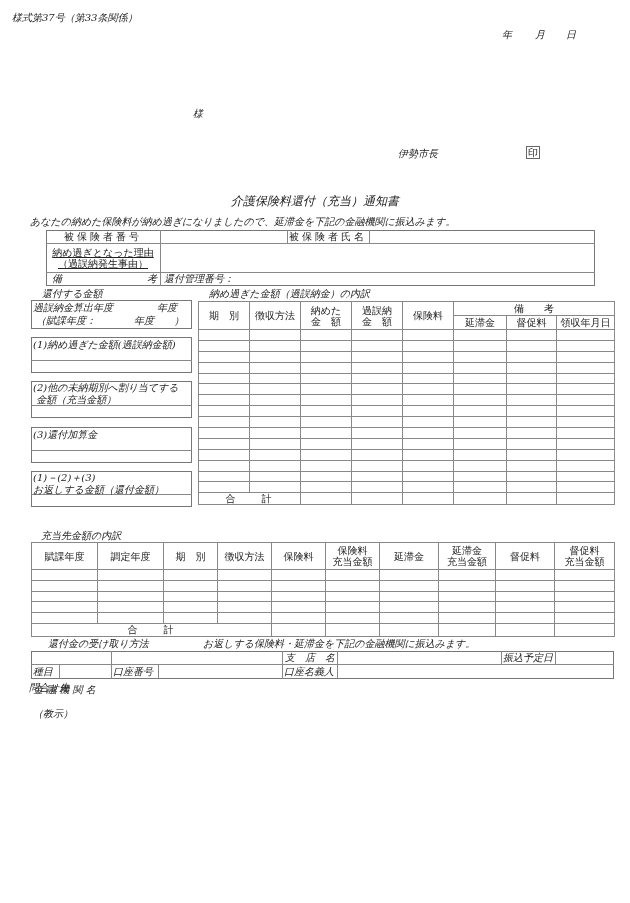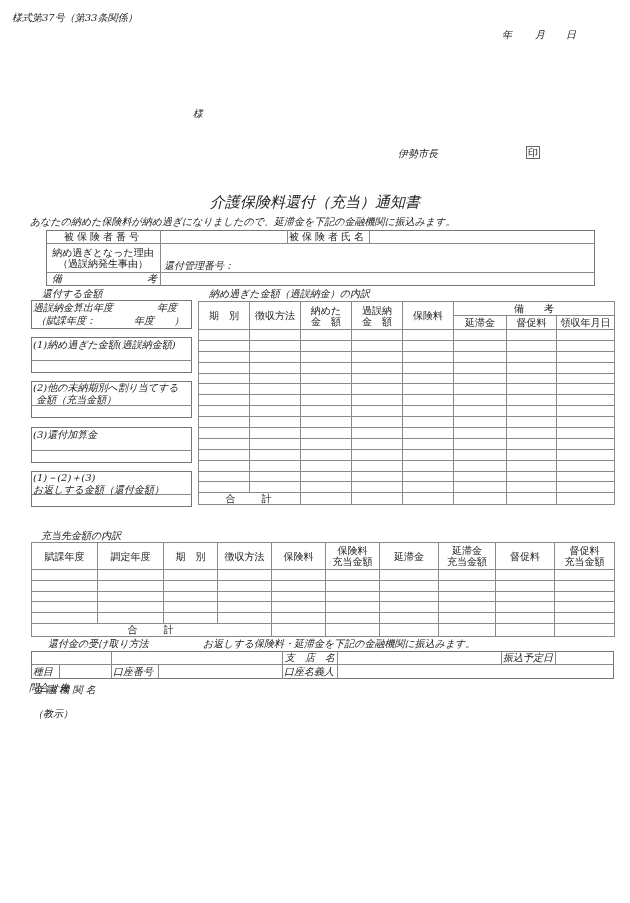--- a/index.html
+++ b/index.html
@@ -1,20 +1,20 @@
 <!DOCTYPE html>
 <html><head>
 <meta charset="utf-8">
 <style>
   html, body { margin:0; padding:0; background:#ffffff; }
   body { width:630px; height:903px; position:relative; overflow:hidden;
          font-family: "DejaVu Serif", "Liberation Serif", serif; color:#222; font-size:10px; }
   .abs { position:absolute; white-space:nowrap;font-style:italic; }
   .t { font-size:10px; line-height:12px; }
-  .title { font-size:15px; }
+  .title { font-size:12px; }
   .box { position:absolute; border:1px solid #777; box-sizing:border-box; }
   .hl { position:absolute; height:0; border-top:1px solid #888; }
   .vl { position:absolute; width:0; border-left:1px solid #888; }
   .cell { position:absolute; display:flex; align-items:center; justify-content:center;
           text-align:center; font-size:10px; line-height:11px; white-space:pre-line; }
   table.grid { position:absolute; border-collapse:collapse; table-layout:fixed; }
   table.grid td { border:1px solid #888; padding:0; font-size:10px; line-height:11px;
                   text-align:center; white-space:pre-line; overflow:hidden; }
   .seal { position:absolute; border:1px solid #666; font-size:10px; line-height:11px; padding:0 1px; }
 </style>
@@ -36,26 +36,26 @@
   <div class="box" style="left:46px;top:230px;width:549px;height:56px;"></div>
   <div class="hl" style="left:46px;top:243px;width:549px;"></div>
   <div class="hl" style="left:46px;top:272px;width:549px;"></div>
   <div class="vl" style="left:160px;top:230px;height:56px;"></div>
   <div class="vl" style="left:287px;top:230px;height:13px;"></div>
   <div class="vl" style="left:369px;top:230px;height:13px;"></div>
   <div class="cell" style="left:46px;top:230px;width:114px;height:13px;letter-spacing:3px;">被保険者番号</div>
   <div class="abs" style="left:161px;top:231px;width:125px;height:11px;"></div>
   <div class="cell" style="left:287px;top:230px;width:82px;height:13px;letter-spacing:3px;">被保険者氏名</div>
   <div class="abs" style="left:370px;top:231px;width:224px;height:11px;"></div>
-  <div class="cell" style="left:46px;top:243px;width:114px;height:29px;">納め過ぎとなった理由
+  <div class="cell" style="left:46px;top:243px;width:114px;height:29px;text-decoration:underline;">納め過ぎとなった理由
 （過誤納発生事由）</div>
   <div class="abs" style="left:161px;top:244px;width:433px;height:27px;"></div>
   <div class="abs t" style="left:52px;top:273px;">備</div>
   <div class="abs t" style="left:147px;top:273px;">考</div>
-  <div class="abs t" style="left:164px;top:260px;">還付管理番号：</div>
+  <div class="abs t" style="left:164px;top:273px;">還付管理番号：</div>
 </div>
 
 <div class="abs t" style="left:42px;top:288px;">還付する金額</div>
 
 <div>
   <div class="box" style="left:31px;top:300px;width:161px;height:29px;"></div>
   <div class="abs t" style="left:33px;top:302px;">過誤納金算出年度</div>
   <div class="abs t" style="left:157px;top:302px;">年度</div>
   <div class="abs t" style="left:36px;top:315px;text-align:right;">（賦課年度：</div>
   <div class="abs t" style="left:134px;top:315px;">年度　　）</div>

